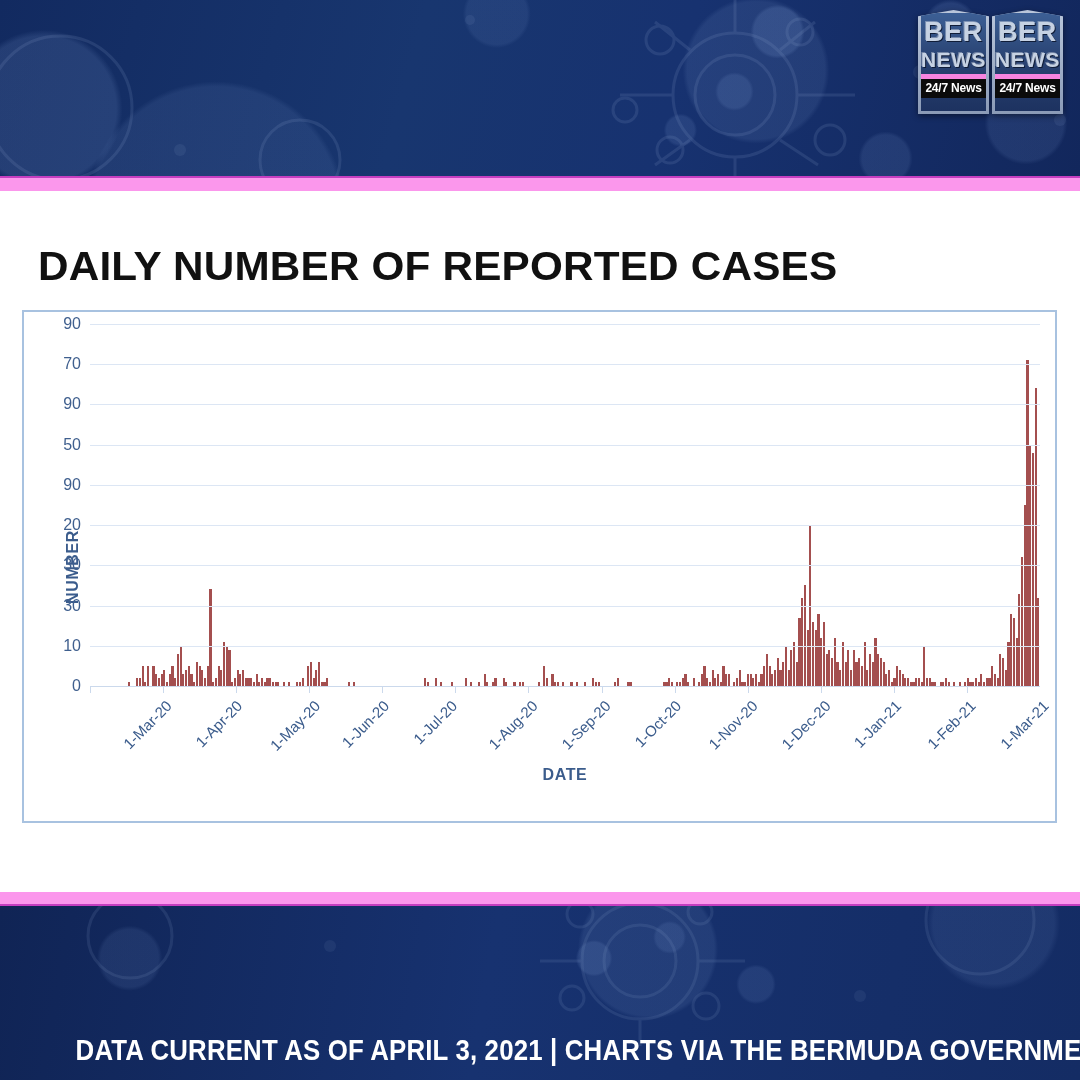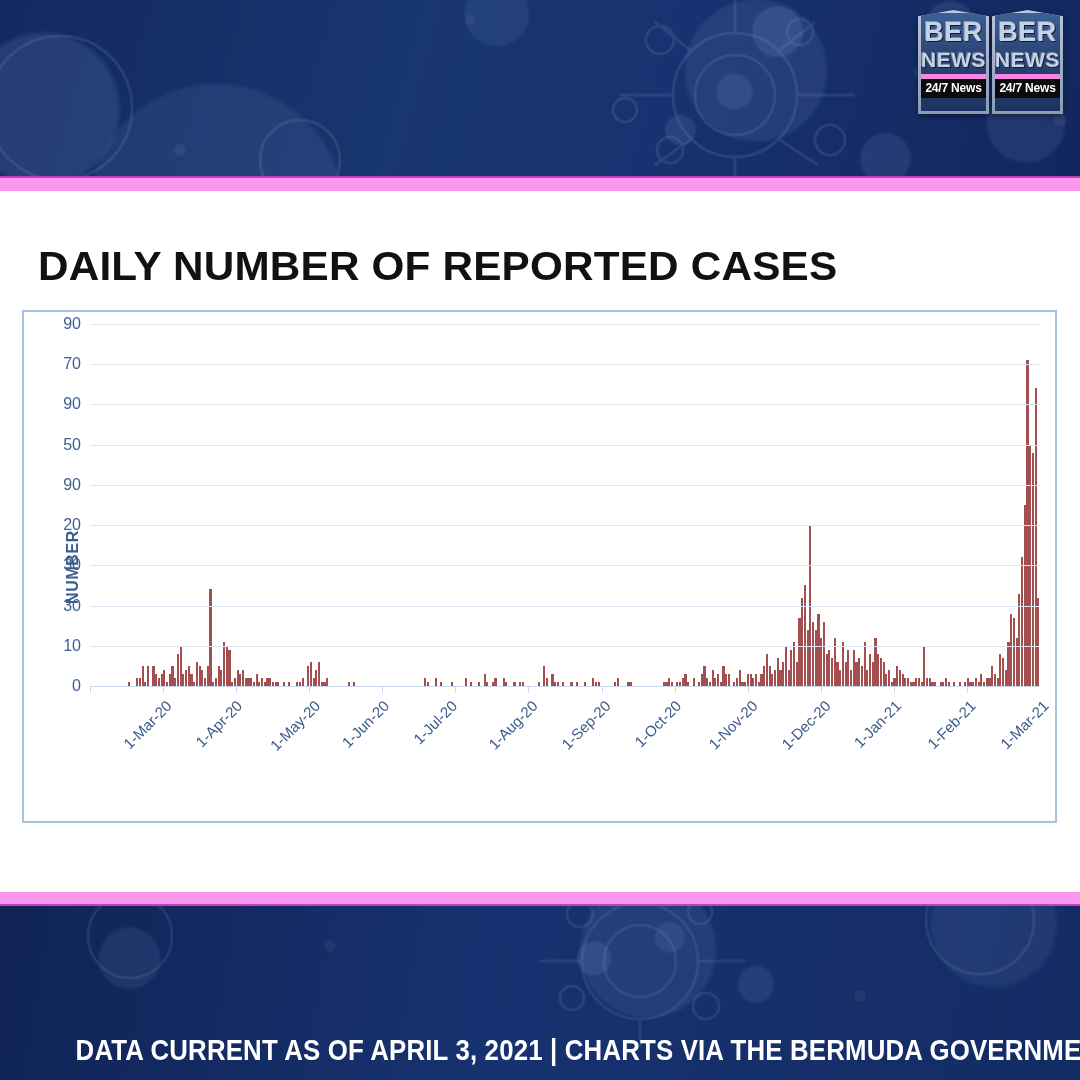--- a/index.html
+++ b/index.html
@@ -492,20 +492,21 @@
       <div class="xtick" style="left: 596.615px;">1-Nov-20</div>
       <div class="xtickmark" style="left: 657.692px;"></div>
       <div class="xtick" style="left: 669.692px;">1-Dec-20</div>
       <div class="xtickmark" style="left: 730.769px;"></div>
       <div class="xtick" style="left: 742.769px;">1-Jan-21</div>
       <div class="xtickmark" style="left: 803.846px;"></div>
       <div class="xtick" style="left: 815.846px;">1-Feb-21</div>
       <div class="xtickmark" style="left: 876.923px;"></div>
       <div class="xtick" style="left: 888.923px;">1-Mar-21</div>
     </div>
+  <div class="x-axis-title">DATE</div>
 </div>
 
 <div class="pink-rule-bottom"></div>
 <div class="footer">
   <svg class="banner-virus" viewBox="0 0 1080 174" preserveAspectRatio="none">
     <g fill="none" stroke="#8fa6cf" stroke-width="3" opacity="0.45">
       <circle cx="640" cy="55" r="58"></circle>
       <circle cx="640" cy="55" r="36"></circle>
       <circle cx="580" cy="8" r="13"></circle>
         <circle cx="700" cy="6" r="12"></circle>

